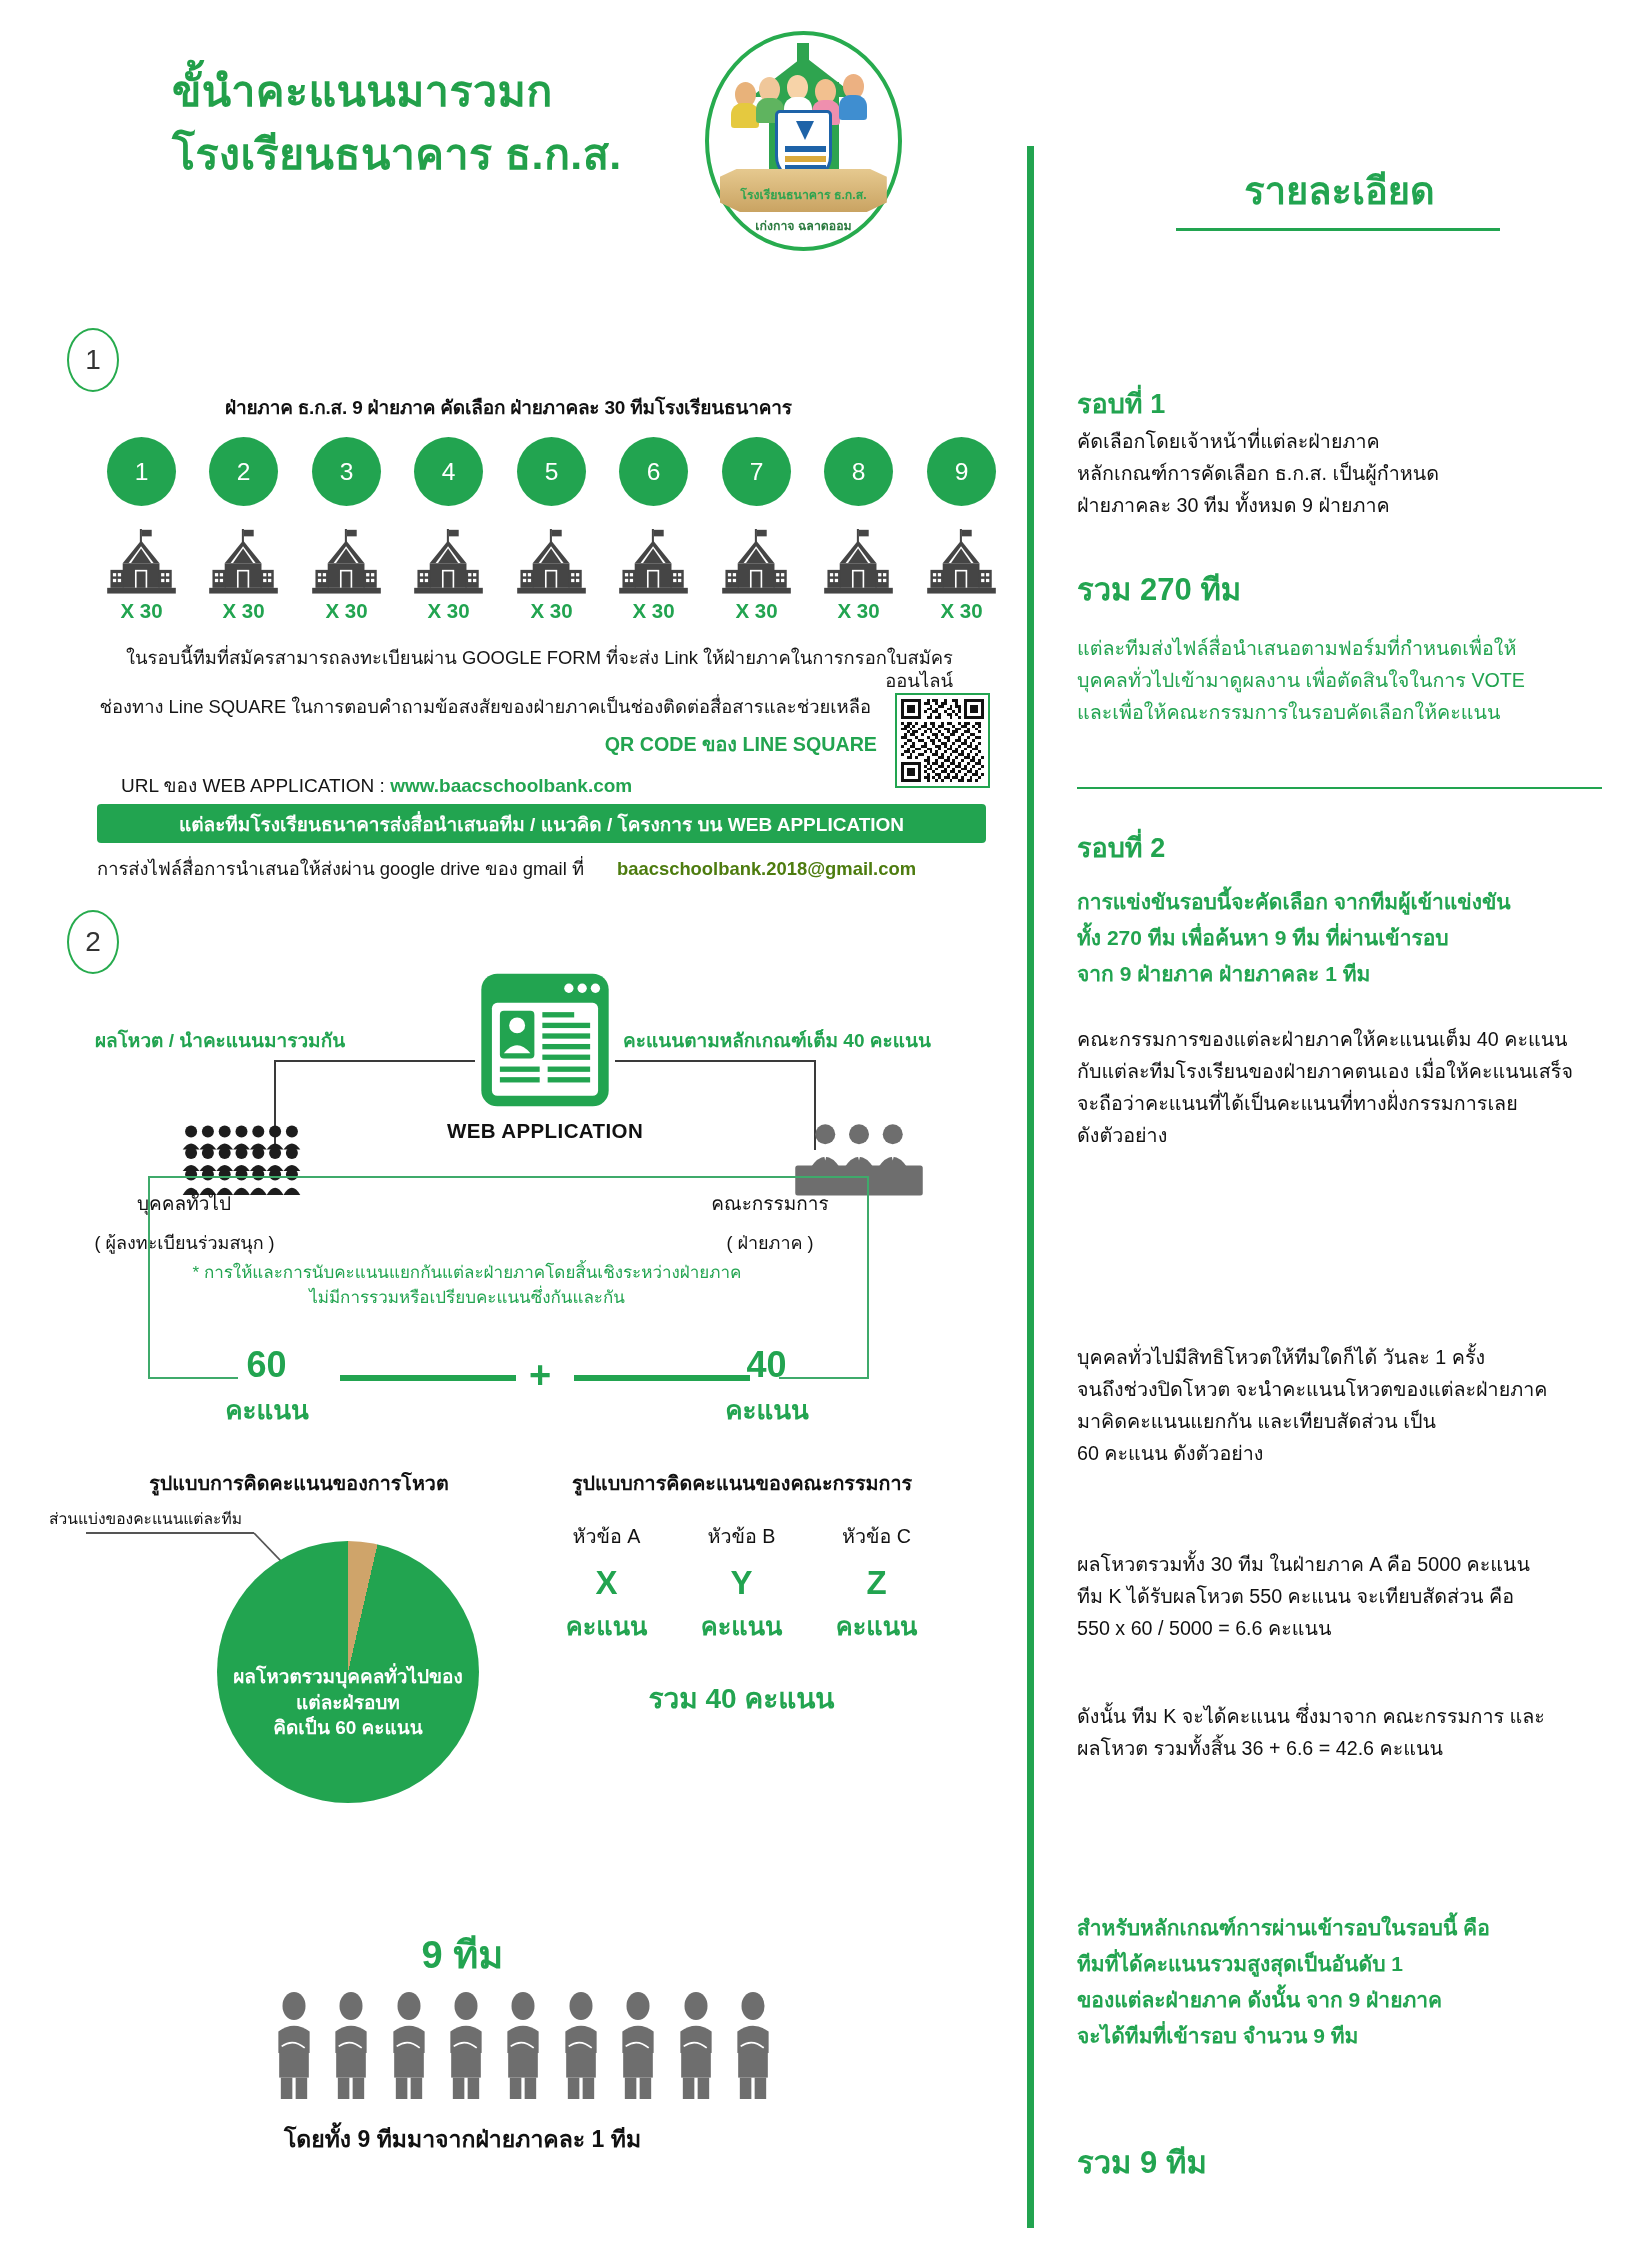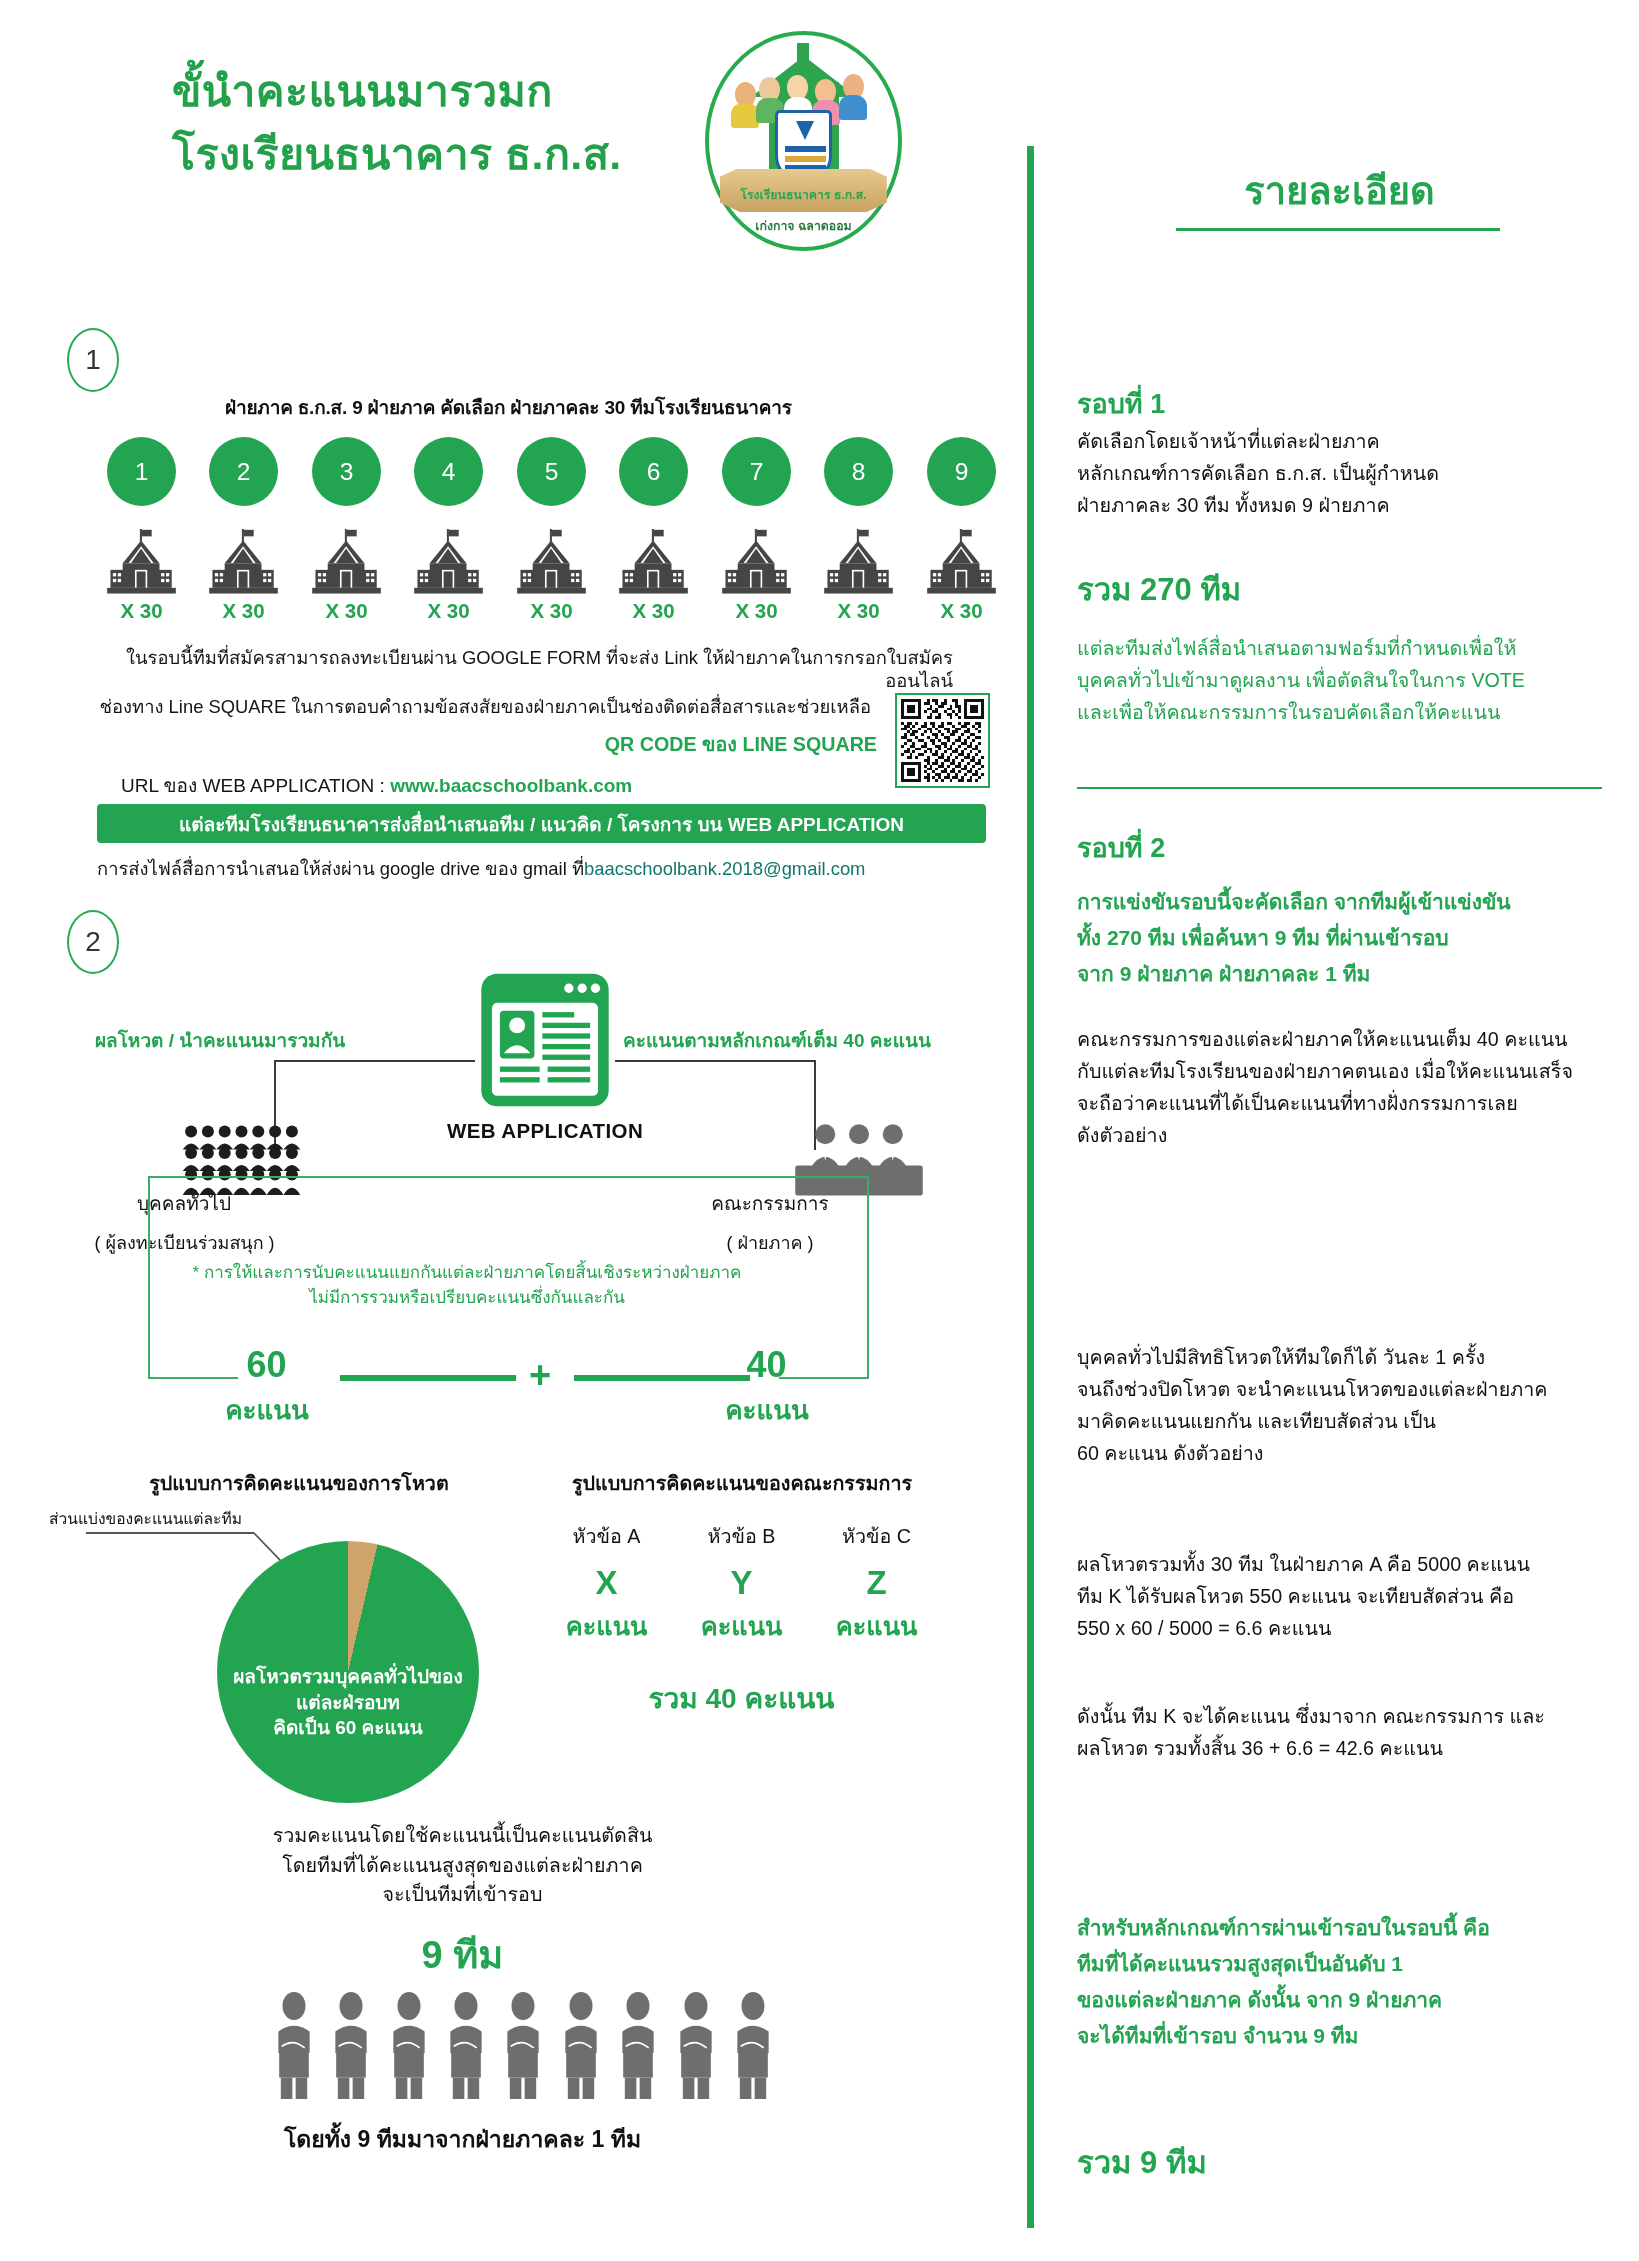--- a/index.html
+++ b/index.html
@@ -99,21 +99,21 @@
 
   .url-line { position:absolute; left:121px; top:770px; font-size:19px; color:#151515; }
   .url-line .green { color:#22a450; font-weight:700; }
 
   .green-banner {
     position:absolute; left:97px; top:804px; width:889px; height:39px;
     background:#22a450; border-radius:4.1px; color:#fff; font-size:19px; font-weight:600;
     display:flex; align-items:center; justify-content:center;
   }
   .gmail-line { position:absolute; left:97px; top:854px; font-size:18.4px; color:#151515; }
-  .gmail-line .green { color:#0f766e; font-weight:400; }
+  .gmail-line .green { color:#4d7c0f; font-weight:700;padding-left:33px; }
 
   
   .diag { position:absolute; left:90px; top:963px; width:910px; height:459px; }
   .diag-label { position:absolute; color:#22a450; font-size:19px; font-weight:600; }
 
   .webapp-icon { position:absolute; left:387px; top:8.2px; width:136px; height:138px; }
   .webapp-text {
     position:absolute; left:328px; top:156px; width:254px; text-align:center;
     font-size:20.5px; font-weight:700; color:#111; letter-spacing:0.4px;
   }
@@ -871,25 +871,20 @@
       <div class="comm-letter">Y</div>
       <div class="comm-unit">คะแนน</div>
     </div>
     <div class="comm-col" style="left:811px;">
       <div class="comm-head">หัวข้อ C</div>
       <div class="comm-letter">Z</div>
       <div class="comm-unit">คะแนน</div>
     </div>
     <div class="comm-total">รวม 40 คะแนน</div>
 
-    <div class="bottom-para">
-      <div>รวมคะแนนโดยใช้คะแนนนี้เป็นคะแนนตัดสิน</div>
-      <div>โดยทีมที่ได้คะแนนสูงสุดของแต่ละฝ่ายภาค</div>
-      <div>จะเป็นทีมที่เข้ารอบ</div>
-    </div>
     <div class="nine-team">9 ทีม</div>
     <div class="persons" id="persons">
         <div class="person" style="left: 0px;">
     <svg viewBox="0 0 58 130" width="48" height="107">
       <g fill="#6e6e6e">
         <ellipse cx="29" cy="17" rx="14" ry="17"></ellipse>
         <path d="M10 48 q19 -14 38 0 v26 h-38 z"></path>
         <rect x="11" y="70" width="36" height="34"></rect>
         <rect x="13" y="104" width="14" height="26"></rect>
         <rect x="31" y="104" width="14" height="26"></rect>

